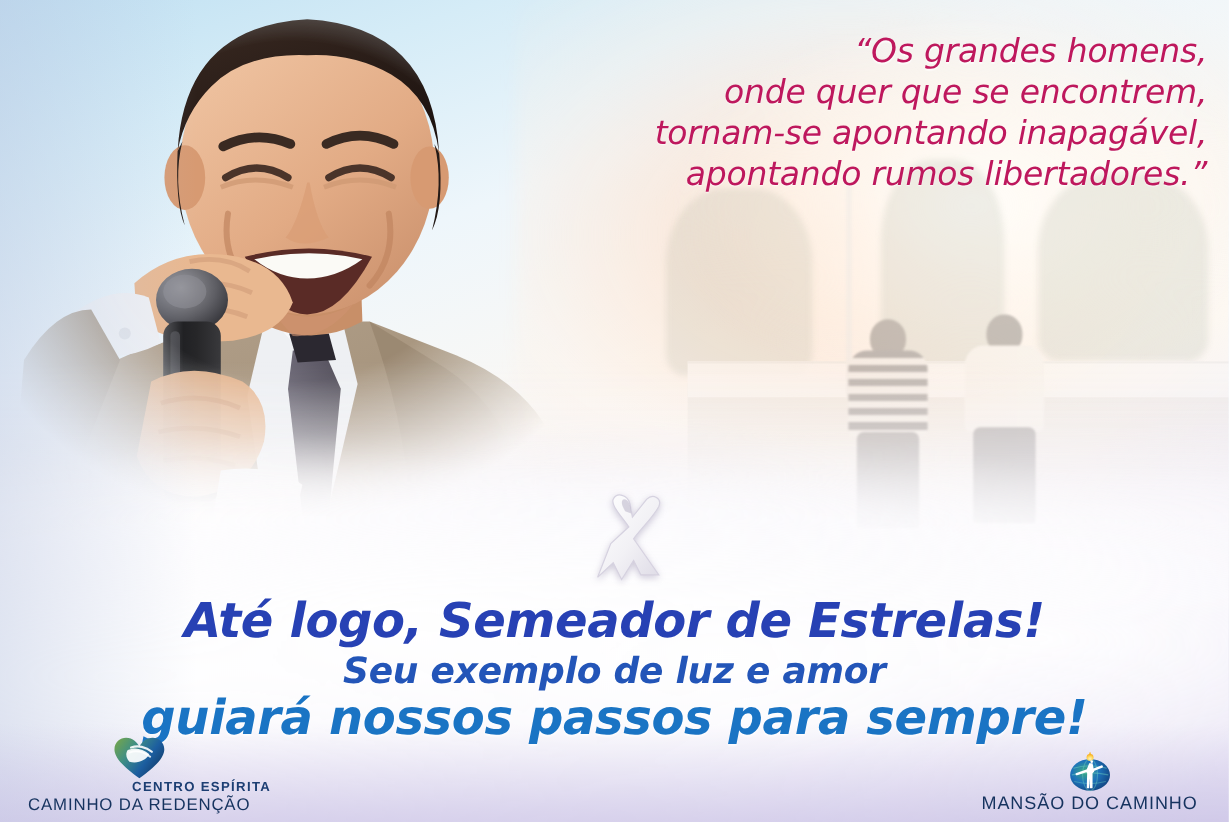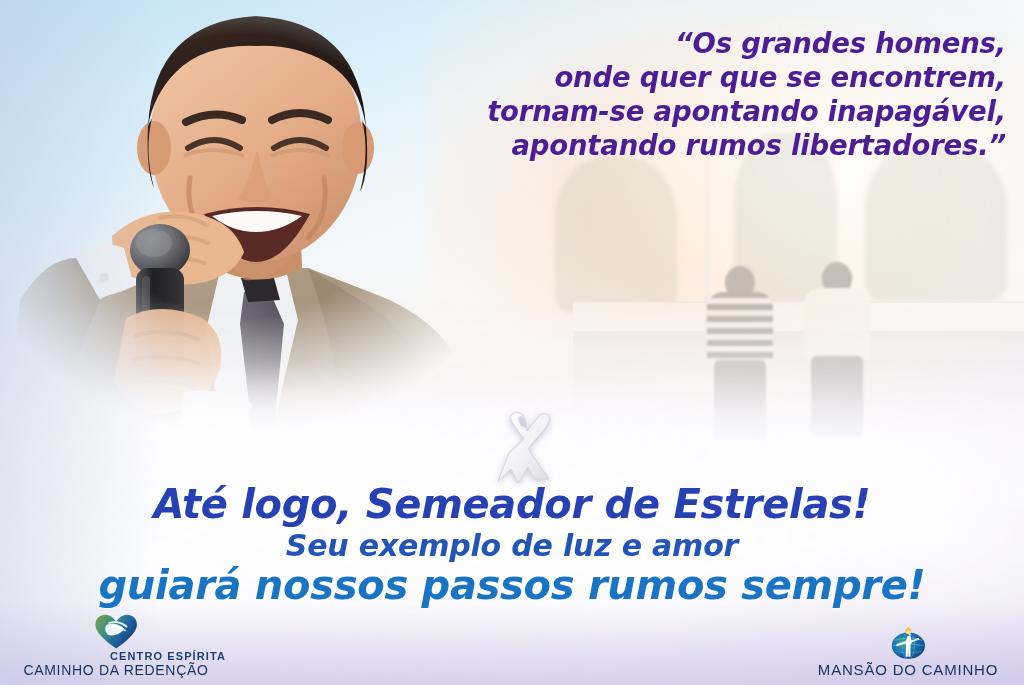--- a/index.html
+++ b/index.html
@@ -218,46 +218,46 @@
   .quote-block {
     position: absolute;
     right: 18px;
     top: 26px;
     width: 560px;
     text-align: right;
   }
   .quote-line {
     font-family: "DejaVu Sans", sans-serif;
     font-style: italic;
-    font-weight: bold;
+    font-weight: normal;
     font-size: 27.5px;
     line-height: 34px;
     letter-spacing: -0.2px;
-    color: #4c1d95;
+    color: #be185d;
     white-space: nowrap;
     text-shadow: 0 1px 1px rgba(255,255,255,0.75);
   }
   .quote-attr {
     margin-top: 12px;
     font-family: "DejaVu Sans", sans-serif;
     font-style: italic;
     font-weight: bold;
     font-size: 15.5px;
     color: #1d4570;
     letter-spacing: 0.1px;
     text-shadow: 0 1px 1px rgba(255,255,255,0.7);
   }
 
   
 
   .message-block {
     position: absolute;
     left: 0;
     right: 0;
-    top: 484px;
+    top: 498px;
     text-align: center;
   }
   .msg-line {
     font-family: "DejaVu Sans", sans-serif;
     font-style: italic;
     font-weight: bold;
     line-height: 1.04;
     white-space: nowrap;
     text-shadow: 0 1px 2px rgba(255,255,255,0.8);
   }
@@ -480,21 +480,21 @@
                L 11 72
                L 22 44
                Z" fill="url(#ribG)" stroke="#d6d2e0" stroke-width="1"></path>
       <path d="M34 17 C 31 12, 30 8, 33 7 C 37 7, 39 13, 39 19 Z" fill="#b9b4c8" opacity="0.55"></path>
     </svg>
   </div>
 
   <div class="message-block">
     <div class="msg-line msg-line-1">Até logo, Semeador de Estrelas!</div>
     <div class="msg-line msg-line-2">Seu exemplo de luz e amor</div>
-    <div class="msg-line msg-line-3">guiará nossos passos rumos sempre!</div>
+    <div class="msg-line msg-line-3">guiará nossos passos para sempre!</div>
   </div>
 
   <div class="logo logo-left">
     <div class="logo-mark">
       <svg viewBox="0 0 64 52" xmlns="http://www.w3.org/2000/svg" aria-hidden="true">
         <defs>
           <linearGradient id="heartG" x1="0" y1="0" x2="1" y2="0.6">
             <stop offset="0%" stop-color="#7aa846"></stop>
             <stop offset="38%" stop-color="#3f8f84"></stop>
             <stop offset="72%" stop-color="#1c5ea0"></stop>

